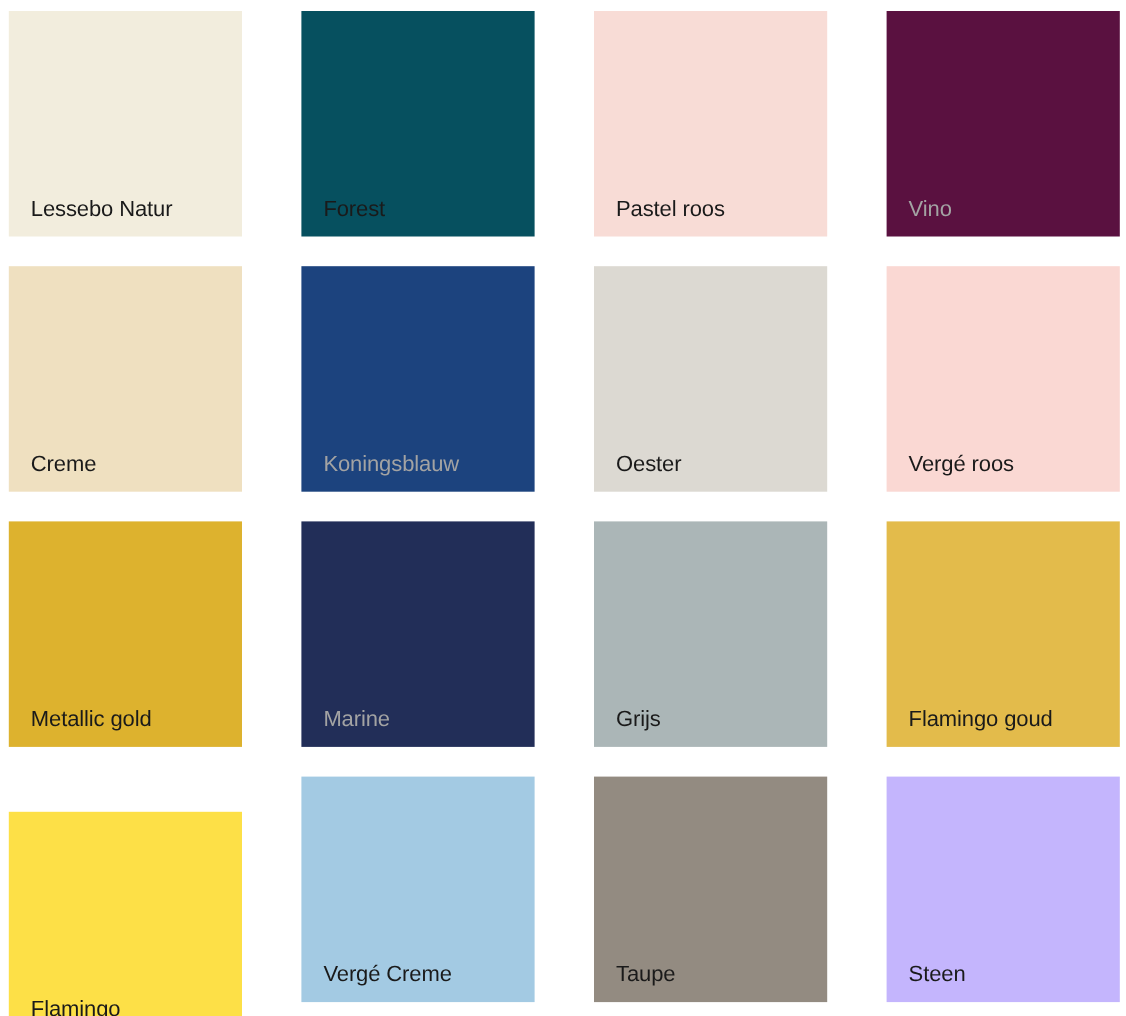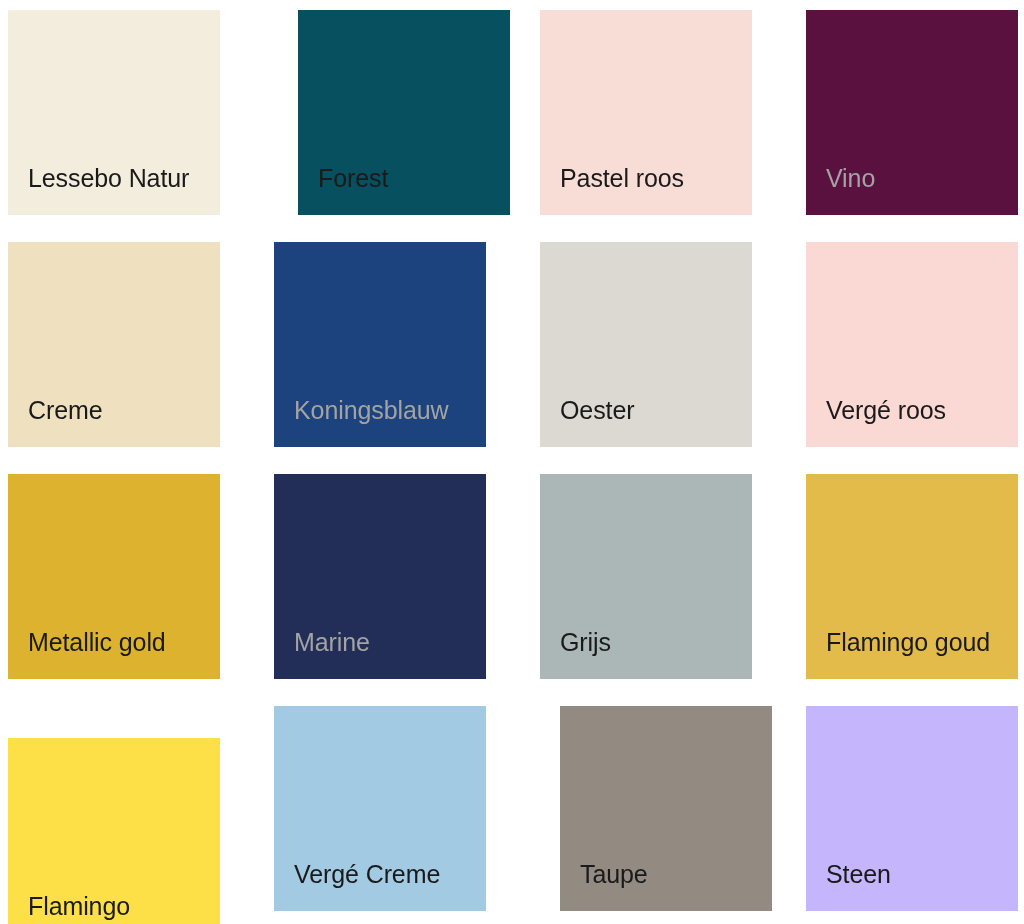--- a/index.html
+++ b/index.html
@@ -26,37 +26,37 @@
   .swatch {
     position: relative;
     width: 100%;
     height: 100%;
     box-sizing: border-box;
     overflow: hidden;
   }
   .swatch-label {
     position: absolute;
     left: 20px;
-    bottom: 24px;
-    font-size: 25px;
+    bottom: 14px;
+    font-size: 20px;
     line-height: 1.05;
     letter-spacing: -0.1px;
     white-space: nowrap;
   }
   .swatch.dark-text .swatch-label { color: #1a1a1a; }
   .swatch.light-text .swatch-label { color: #a3a3a3; }
 </style>
 </head>
 <body>
 
 <div id="swatch-grid">
     <div class="swatch dark-text" style="background-color: rgb(242, 237, 221);">
       <span class="swatch-label">Lessebo Natur</span>
     </div>
-    <div class="swatch dark-text" style="background-color: rgb(6, 80, 95); margin-left: 24px;">
+    <div class="swatch dark-text" style="background-color: rgb(6, 80, 95);">
       <span class="swatch-label">Forest</span>
     </div>
     <div class="swatch dark-text" style="background-color: rgb(248, 220, 214);">
       <span class="swatch-label">Pastel roos</span>
     </div>
     <div class="swatch light-text" style="background-color: rgb(90, 17, 64);">
       <span class="swatch-label">Vino</span>
     </div>
     <div class="swatch dark-text" style="background-color: rgb(239, 224, 192);">
       <span class="swatch-label">Creme</span>
@@ -81,19 +81,19 @@
     </div>
     <div class="swatch dark-text" style="background-color: rgb(227, 187, 75);">
       <span class="swatch-label">Flamingo goud</span>
     </div>
     <div class="swatch dark-text" style="background-color: #fde047; margin-top: 32px;">
       <span class="swatch-label">Flamingo</span>
     </div>
     <div class="swatch dark-text" style="background-color: rgb(163, 202, 227);">
       <span class="swatch-label">Vergé Creme</span>
     </div>
-    <div class="swatch dark-text" style="background-color: rgb(147, 139, 129); margin-left: 20px;">
+    <div class="swatch dark-text" style="background-color: rgb(147, 139, 129);">
       <span class="swatch-label">Taupe</span>
     </div>
     <div class="swatch dark-text" style="background-color: #c4b5fd;">
       <span class="swatch-label">Steen</span>
     </div>
   </div>
 
 </body></html>

